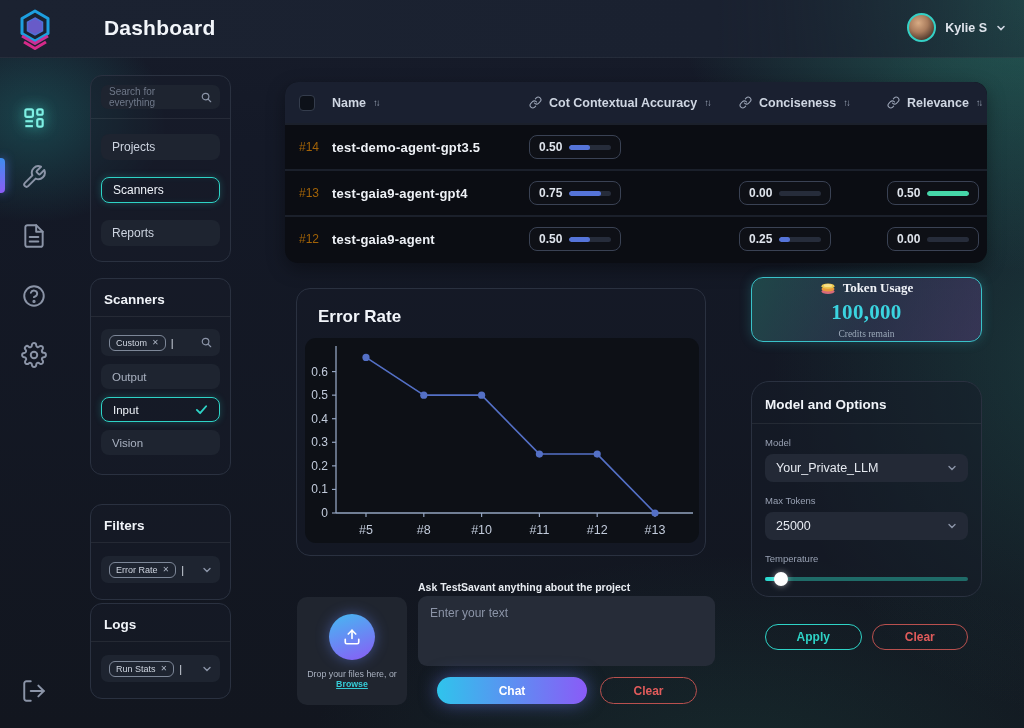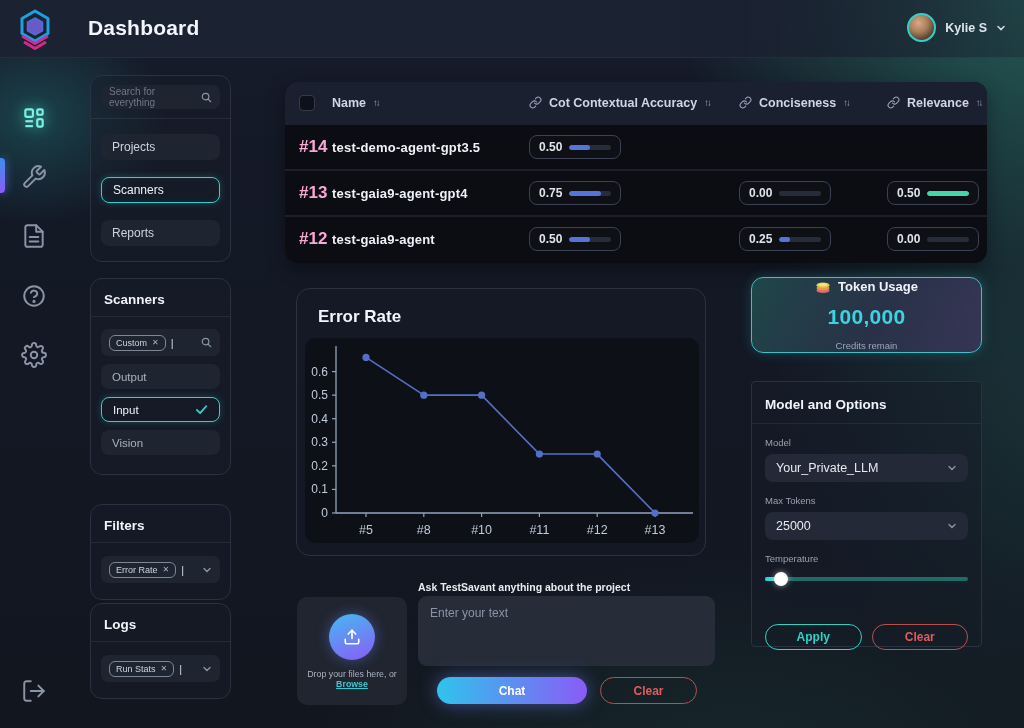--- a/index.html
+++ b/index.html
@@ -14,21 +14,21 @@
       radial-gradient(420px 520px at 104% 48%, rgba(52,166,138,.20), transparent 70%),
       radial-gradient(620px 300px at 72% 105%, rgba(45,135,110,.16), transparent 70%),
       radial-gradient(190px 150px at 34px 118px, rgba(45,212,200,.22), transparent 70%),
       linear-gradient(180deg,#171c2a 0%, #141927 20%, #12161f 100%);
   }
   
   .topbar { position:absolute; left:0; top:0; width:1024px; height:58px;
     background:linear-gradient(90deg,#1b2231 0%, #1a2130 70%, rgba(26,33,48,.4) 100%);
     border-bottom:1px solid rgba(255,255,255,.05); z-index:5; }
   .logo { position:absolute; left:14px; top:8px; width:42px; height:44px; }
-  .page-title { position:absolute; left:88px; top:16px; font-size:21px; font-weight:bold; letter-spacing:.2px; color:#f2f5fa; }
+  .page-title { position:absolute; left:104px; top:16px; font-size:21px; font-weight:bold; letter-spacing:.2px; color:#f2f5fa; }
   .user { position:absolute; right:18px; top:13px; display:flex; align-items:center; gap:9px; cursor:pointer; }
   .avatar { width:29px; height:29px; border-radius:50%; border:2px solid #35d0c5;
     background:radial-gradient(circle at 38% 32%, #d8ab84 0%, #a97c5d 40%, #5d4233 72%, #2e2220 100%); }
   .user-name { font-size:12.5px; color:#dfe4ec; font-weight:bold; }
   .chev { width:10px; height:10px; }
   
   .sidebar { position:absolute; left:0; top:58px; width:66px; height:670px; }
   .side-icon { position:absolute; left:21px; width:26px; height:26px; color:#8b94a7; cursor:pointer; }
   .side-icon svg { width:100%; height:100%; }
   .side-icon.active { color:#7ef0e4; filter:drop-shadow(0 0 7px rgba(62,224,205,.8)); }
@@ -61,45 +61,45 @@
   .tablecard { position:absolute; left:285px; top:82px; width:702px; height:181px; border-radius:13px;
     overflow:hidden; background:#0b0d13; box-shadow:0 6px 18px rgba(0,0,0,.35); }
   .thead { height:41px; background:#1a2030; display:grid;
     grid-template-columns:33px 197px 210px 148px 1fr; align-items:center; padding-left:14px; }
   .th { display:flex; align-items:center; gap:7px; font-size:12.5px; font-weight:bold; color:#cfd6e2; }
   .sort { font-size:9.5px; color:#9aa3b5; letter-spacing:-2px; font-weight:normal; }
   .linkic { width:13px; height:13px; color:#9aa3b5; flex:none; }
   .cbox { width:16px; height:16px; border-radius:4px; background:#0d1119; border:1px solid #343c4c; cursor:pointer; }
   .trow { height:46px; display:grid; grid-template-columns:33px 197px 210px 148px 1fr; align-items:center;
     padding-left:14px; border-top:2px solid #1b202b; cursor:pointer; }
-  .cell.id { font-size:17px; font-weight:bold; color:#f9a8d4; }
+  .cell.id { font-size:12px; font-weight:normal; color:#a16207; }
   .cell.nm { font-size:13px; font-weight:bold; color:#eef1f6; letter-spacing:.2px; }
   .pill { display:inline-flex; align-items:center; gap:7px; border:1px solid #3a4254; border-radius:8px;
     padding:4px 9px; background:rgba(255,255,255,.015); }
   .pill .pv { font-size:12px; font-weight:bold; color:#dfe4ec; }
   .pill .bar { width:42px; height:5px; border-radius:3px; background:#262c3a; overflow:hidden; }
   .pill .fill { display:block; height:100%; border-radius:3px; }
   .fill.blue { background:#5574d9; }
   .fill.green { background:#45d6a8; }
   
   .chartcard { position:absolute; left:296px; top:288px; width:410px; height:268px;
     border:1px solid #2a3140; border-radius:14px; background:rgba(22,27,39,.45); }
   .chart-title { position:absolute; left:21px; top:18px; font-size:17px; font-weight:bold; color:#f2f5fa; }
   .plot { position:absolute; left:8px; top:49px; width:394px; height:205px; background:#0d1016; border-radius:11px; }
   
-  .tokencard { position:absolute; left:751px; top:277px; width:231px; height:76px;
+  .tokencard { position:absolute; left:751px; top:277px; width:231px; height:65px;
     border:1.5px solid #39c2c9; border-radius:12px;
     background:linear-gradient(115deg, rgba(38,96,92,.65) 0%, rgba(57,62,96,.55) 55%, rgba(84,62,118,.5) 100%);
-    box-shadow:0 0 12px rgba(57,194,201,.25); display:flex; flex-direction:column; align-items:center; justify-content:center; gap:11px; }
+    box-shadow:0 0 12px rgba(57,194,201,.25); display:flex; flex-direction:column; align-items:center; justify-content:center; gap:4px;font-family:Liberation Serif, serif; }
   .token-head { display:flex; align-items:center; gap:7px; font-size:13px; font-weight:bold; color:#f0f3f8; }
   .token-value { font-size:21px; font-weight:bold; color:#3bd4e0; letter-spacing:.3px; }
   .token-sub { font-size:9.5px; color:#9aa8b8; }
   
-  .modelcard { position:absolute; left:751px; top:381px; width:231px; height:266px;
-    border:1px solid #2a3140; border-radius:4px; background:rgba(22,27,39,.5); padding:0 13px; }
+  .modelcard { position:absolute; left:751px; top:381px; width:231px; height:216px;
+    border:1px solid #2a3140; border-radius:18px; background:rgba(22,27,39,.5); padding:0 13px; }
   .model-title { font-size:13.5px; font-weight:bold; color:#f0f3f8; padding:15px 0 11px 0; }
   .mdivider { height:1px; background:rgba(255,255,255,.07); margin:0 -13px; }
   .flabel { font-size:9.5px; color:#98a1b3; margin-top:13px; }
   .select { height:28px; margin-top:6px; background:#232936; border-radius:8px; display:flex; align-items:center;
     justify-content:space-between; padding:0 11px; font-size:12.5px; color:#e6eaf1; cursor:pointer; }
   .slider { position:relative; height:14px; margin-top:8px; cursor:pointer; }
   .slider .track { position:absolute; left:0; right:0; top:5px; height:4px; border-radius:2px; background:#1f6b68; }
   .slider .tfill { position:absolute; left:0; top:5px; height:4px; border-radius:2px; background:#2bd9d0; }
   .slider .thumb { position:absolute; top:0; width:14px; height:14px; border-radius:50%; background:#ffffff;
     box-shadow:0 0 6px rgba(255,255,255,.5); }

